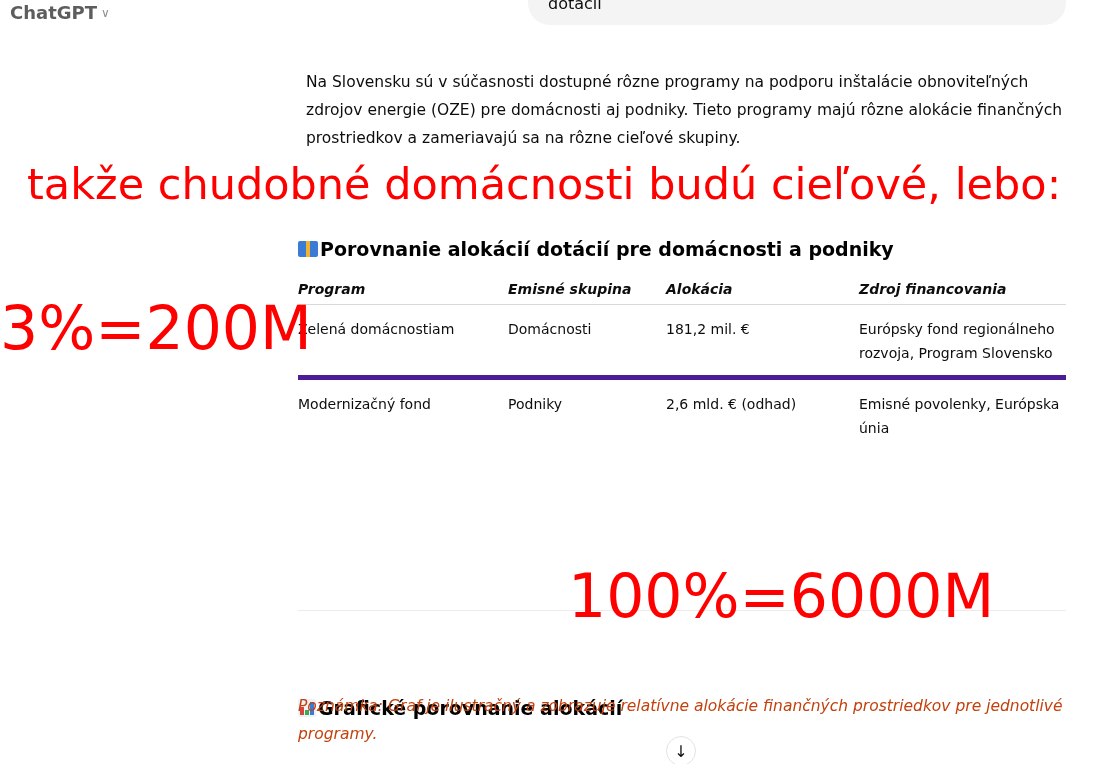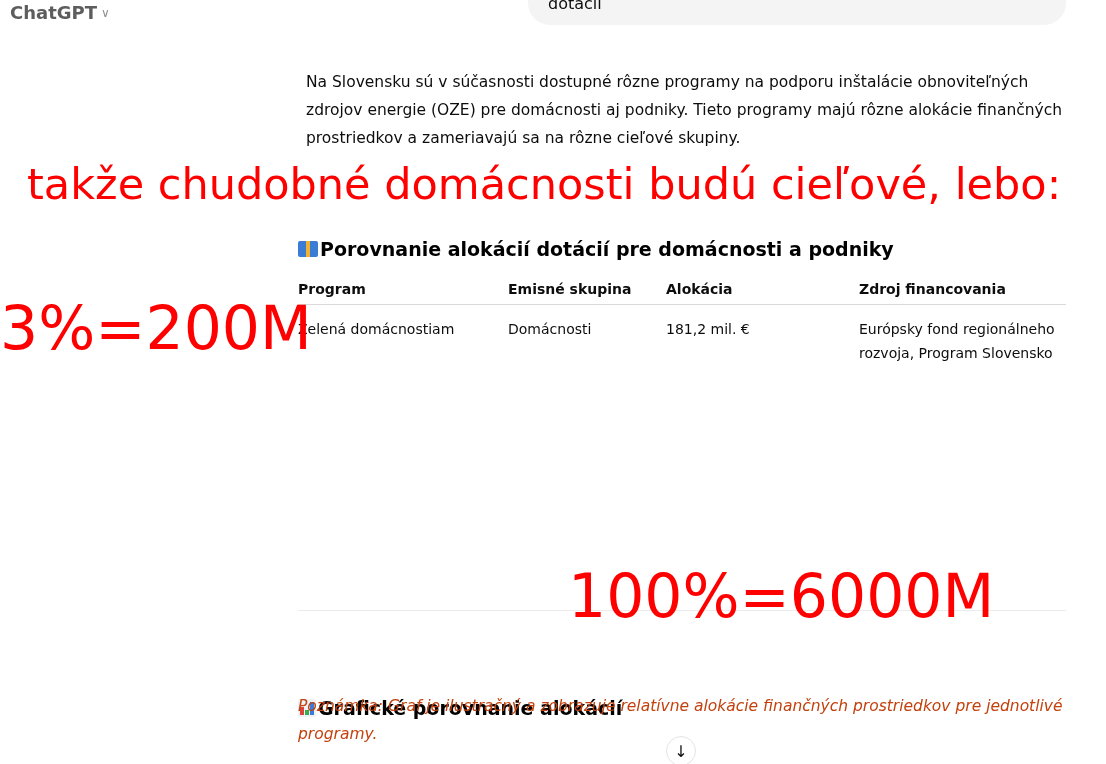--- a/index.html
+++ b/index.html
@@ -44,21 +44,21 @@
     .emoji-chart i { position: absolute; bottom: 2px; width: 4px; display: block; }
     .emoji-chart i:nth-child(1) { left: 2px; height: 8px; background: #d9443b; }
     .emoji-chart i:nth-child(2) { left: 7px; height: 5px; background: #3bab4f; }
     .emoji-chart i:nth-child(3) { left: 12px; height: 13px; background: #3a7bd5; }
     table.data {
       position: absolute; top: 276px; left: 0; width: 768px;
       border-collapse: collapse; font-size: 14px; color: #0d0d0d;
     }
     table.data th {
       text-align: left; font-weight: bold; padding: 4px 0 6px 0;
-      border-bottom: 1px solid #d9d9d9; font-size: 14px; height: 18px;
+      border-bottom: 1px solid #d9d9d9; font-size: 14px; height: 18px; font-style: italic;
     }
     table.data td {
       vertical-align: top; padding: 12px 0 10px 0; line-height: 24px;
       border-bottom: 5px solid #4c1d95;
     }
     table.data tr:last-child td { border-bottom: none; }
     .col1 { width: 210px; } .col2 { width: 158px; } .col3 { width: 193px; } .col4 { width: 207px; margin-top: 14px; }
     .sep { position: absolute; top: 610px; left: 0; width: 768px; height: 1px; background: #ececec; }
     .note {
       position: absolute; top: 692px; left: 0; width: 768px; margin: 0;
@@ -107,20 +107,26 @@
         <th class="col4">Zdroj financovania</th>
       </tr>
     </thead>
     <tbody>
       <tr>
         <td>Zelená domácnostiam</td>
         <td>Domácnosti</td>
         <td>181,2 mil. €</td>
         <td>Európsky fond regionálneho rozvoja, Program Slovensko</td>
       </tr>
+      <tr>
+        <td>Modernizačný fond</td>
+        <td>Podniky</td>
+        <td>2,6 mld. € (odhad)</td>
+        <td>Emisné povolenky, Európska únia</td>
+      </tr>
     </tbody>
   </table>
 
   <div class="sep"></div>
 
   <h3 class="h3" style="top:657px;margin-top:40px;">
     <span class="emoji-chart">
         <i></i>
         <i></i>
         <i></i>

